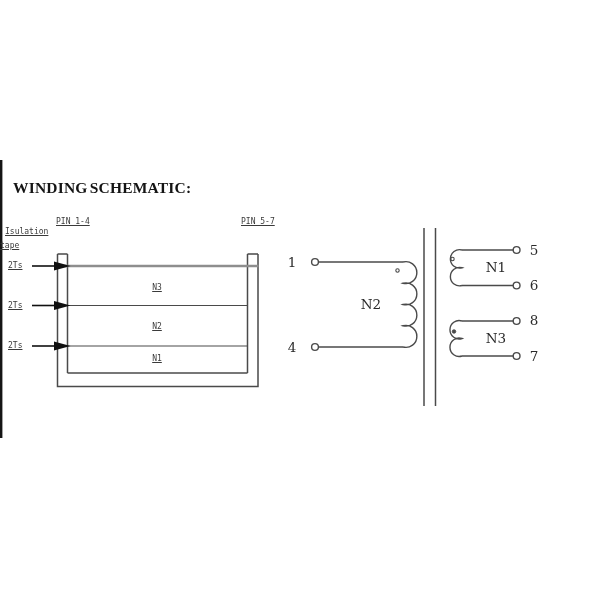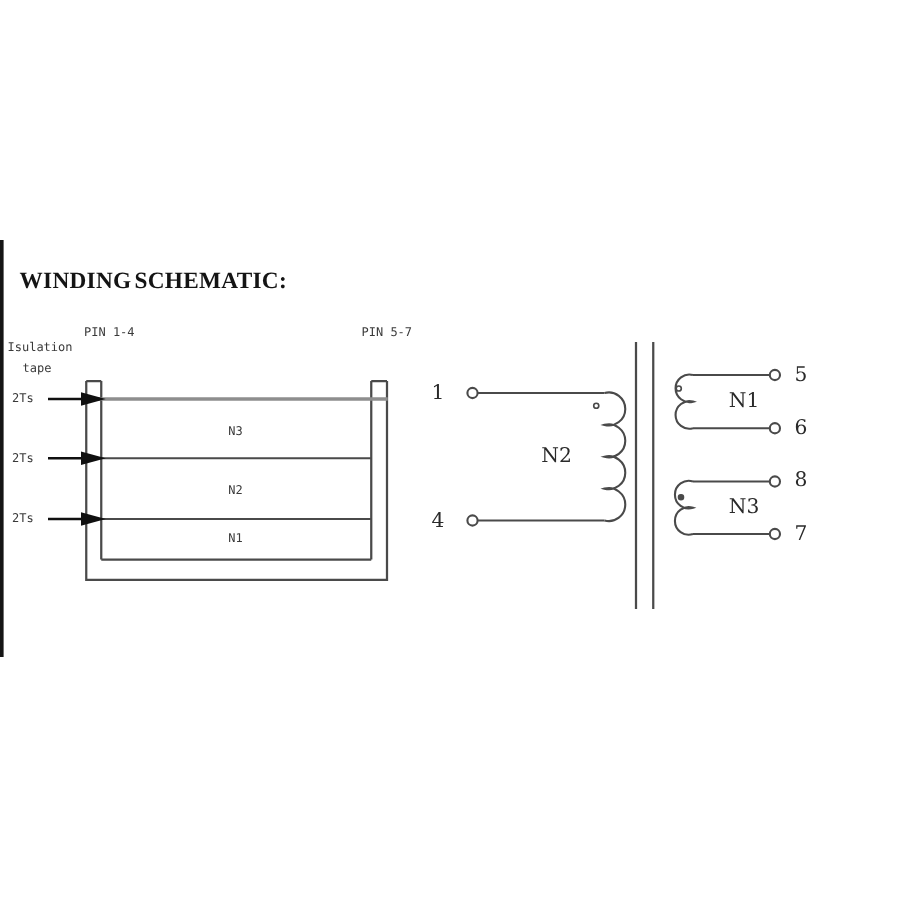--- a/index.html
+++ b/index.html
@@ -1,20 +1,20 @@
 <!DOCTYPE html>
 <html><head>
 <meta charset="utf-8">
 <style>
   html,body{margin:0;padding:0;background:#ffffff;}
   #canvas{
     position:relative;width:600px;height:600px;background:#ffffff;overflow:hidden;
     font-family:"DejaVu Sans Mono", monospace;
   }
-  .lbl{position:absolute;color:#3a3a3a;font-size:8px;line-height:10px;white-space:pre;}
+  .lbl{position:absolute;color:#3a3a3a;font-size:8px;line-height:10px;white-space:pre;text-decoration:underline;}
   .lbl.ctr{transform:translate(-50%,-50%);}
   .lbl.rt{text-align:left;}
   .cadnum{
     position:absolute;transform:translate(-50%,-50%);
     font-family:"DejaVu Serif", serif;font-size:13.5px;color:#2a2a2a;white-space:pre;
   }
   #title{
     position:absolute;left:13px;top:179px;
     font-family:"Liberation Serif", serif;font-weight:bold;font-size:15.5px;
     color:#141414;letter-spacing:0.2px;word-spacing:-2px;white-space:pre;text-align:right;
@@ -89,21 +89,21 @@
       <path d="M462,356 H513.2"></path>
       <circle cx="516.6" cy="321" r="3.4"></circle>
       <circle cx="516.6" cy="356" r="3.4"></circle>
       <circle cx="454" cy="331.5" r="1.8" fill="#4a4a4a" stroke-width="0.8"></circle>
     </g>
   </svg>
 
   <div id="title">WINDING SCHEMATIC:</div>
 
   <div class="lbl" style="left:5px;top:227px;">Isulation</div>
-  <div class="lbl" style="left:15px;top:241px;">tape</div>
+  <div class="lbl" style="left:0;top:241px;">tape</div>
 
   <div class="lbl" style="left:56px;top:217px;">PIN 1-4</div>
   <div class="lbl" style="left:241px;top:217px;">PIN 5-7</div>
 
   <div class="lbl rt" style="left:8px;top:261px;width:22px;">2Ts</div>
   <div class="lbl rt" style="left:8px;top:300.5px;width:22px;">2Ts</div>
   <div class="lbl rt" style="left:8px;top:341px;width:22px;">2Ts</div>
 
   <div class="lbl ctr" style="left:157px;top:288px;">N3</div>
   <div class="lbl ctr" style="left:157px;top:327px;">N2</div>

